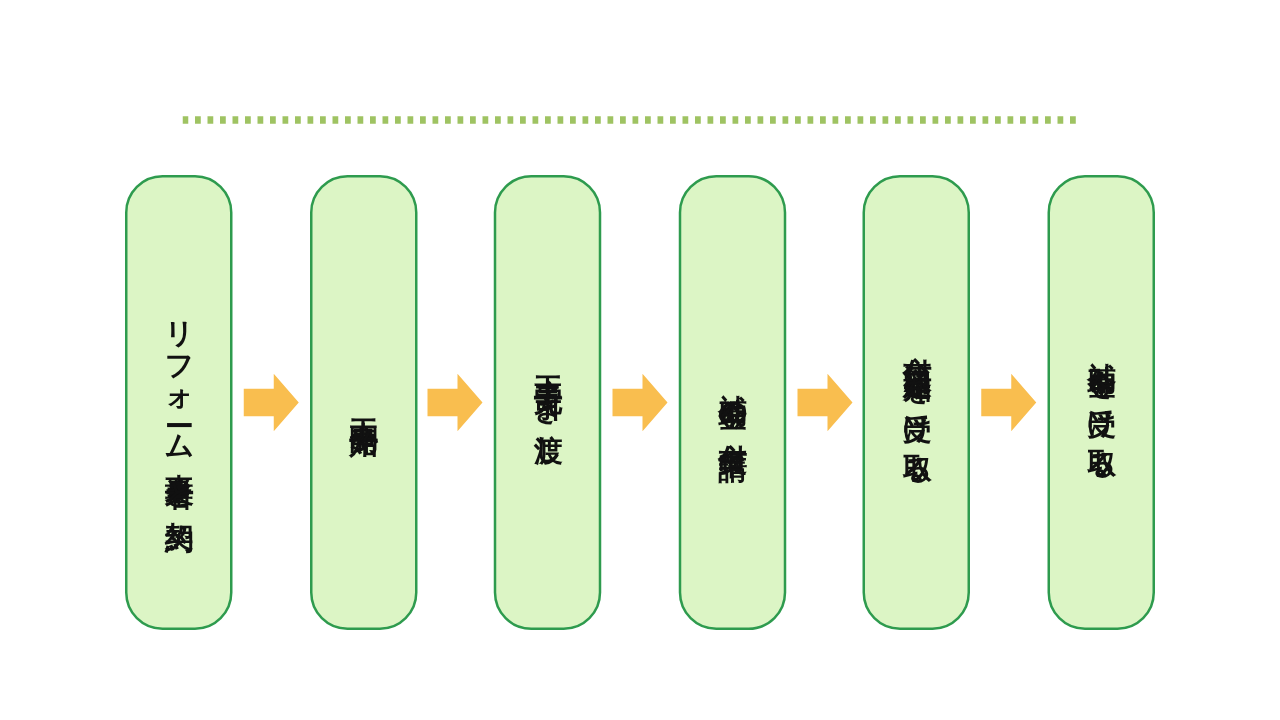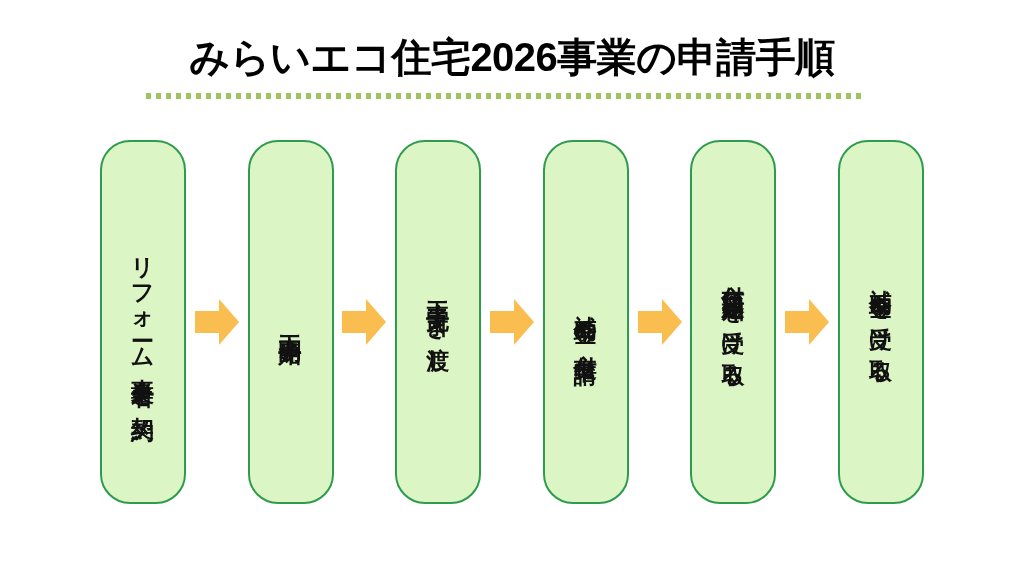--- a/index.html
+++ b/index.html
@@ -105,21 +105,20 @@
     width: 48px;
     height: 52px;
     display: block;
   }
 </style>
 </head>
 <body>
 
 <div id="canvas">
 
-  <div class="title">みらいエコ住宅2026事業の申請手順</div>
 
   <div class="divider"></div>
 
   <div class="flow">
 
     <div class="step-box">
       <span class="step-label">リフォーム事業者と契約</span>
     </div>
 
     <div class="arrow-cell">

